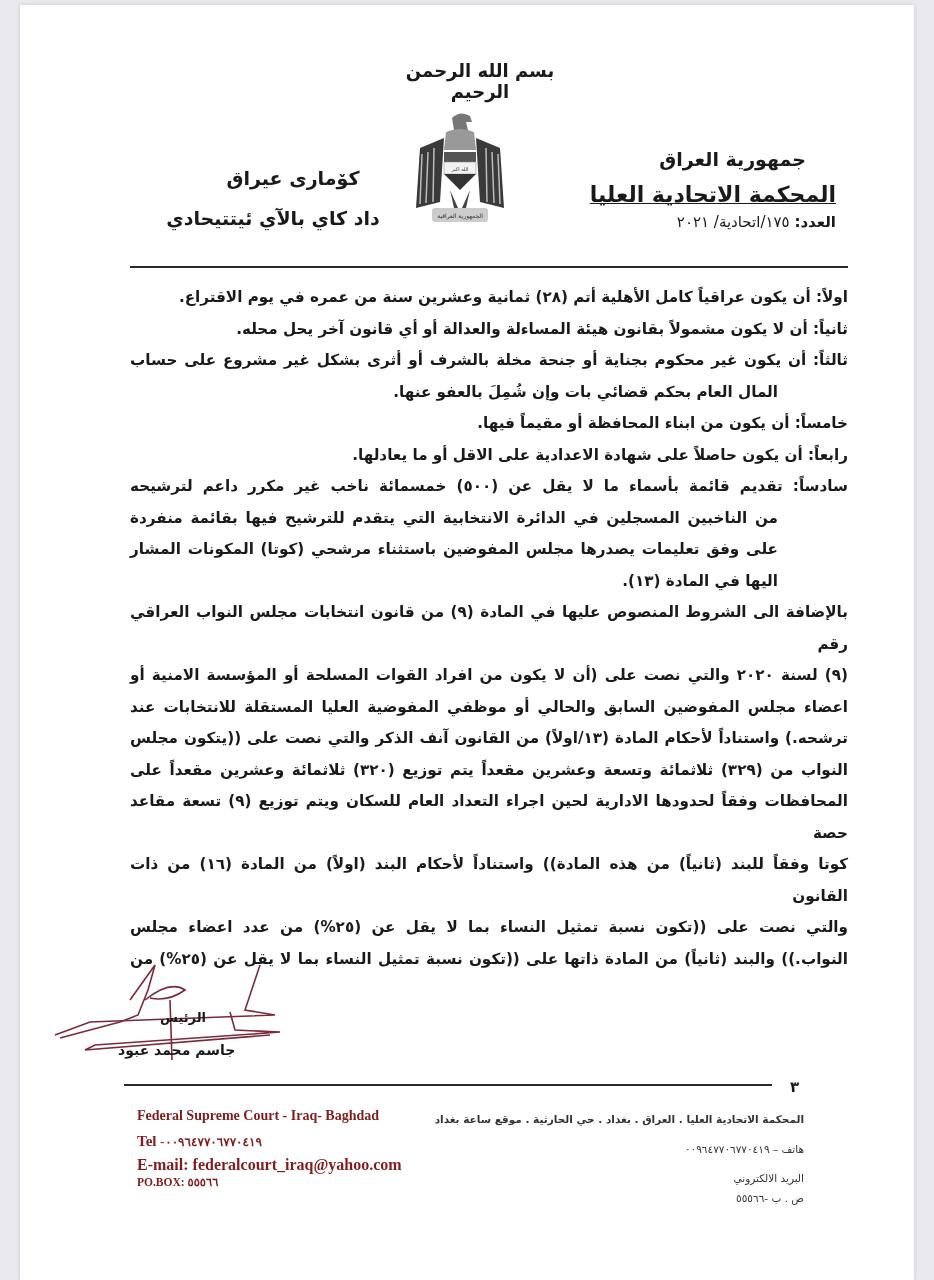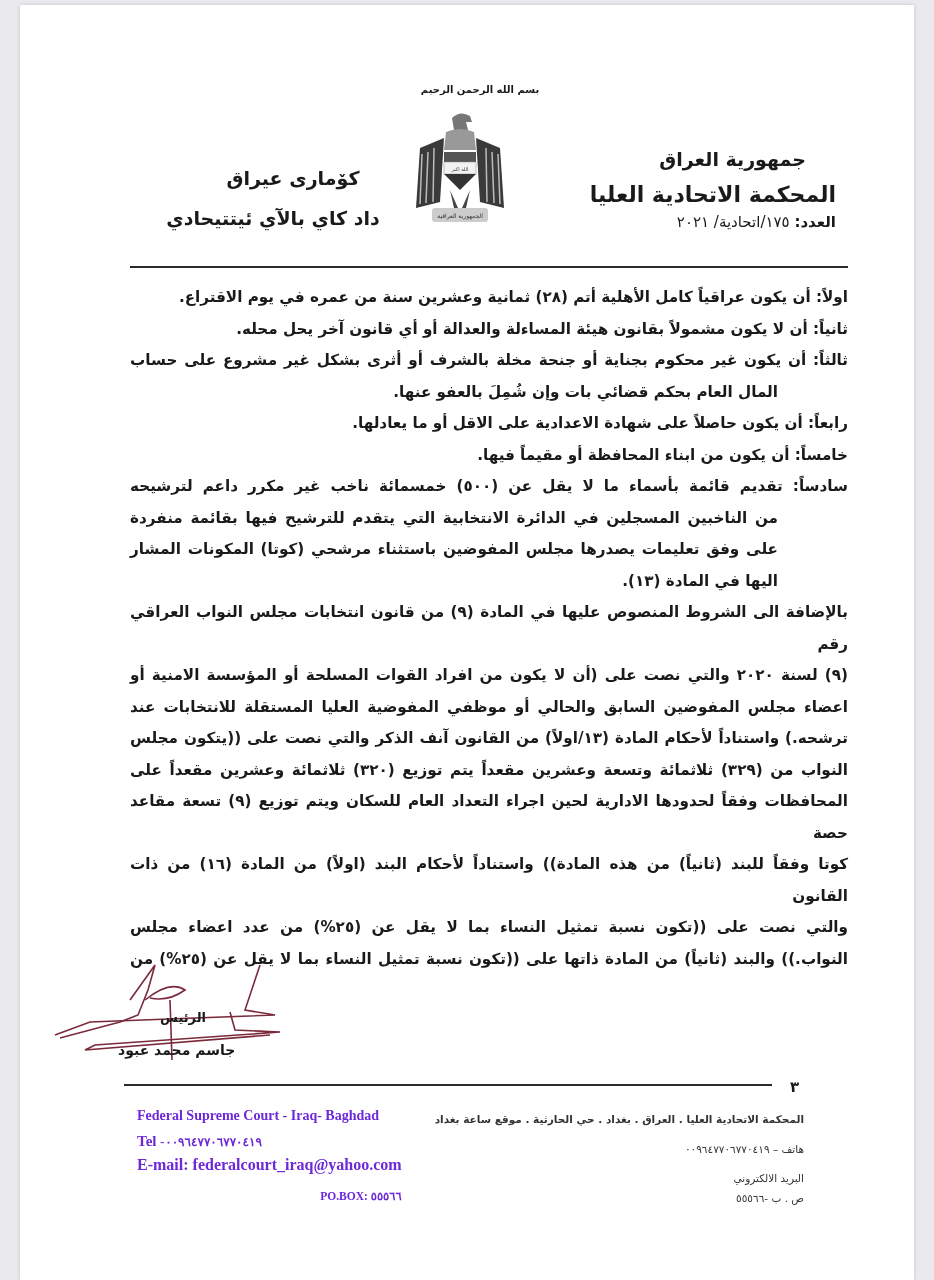--- a/index.html
+++ b/index.html
@@ -5,51 +5,51 @@
   html, body { margin:0; padding:0; }
   body {
     width:934px; height:1280px; background:#e9e9ee; position:relative; overflow:hidden;
     font-family:"DejaVu Sans", sans-serif; color:#1a1a1a;
   }
   .paper {
     position:absolute; left:20px; top:5px; width:894px; height:1275px;
     background:#ffffff; box-shadow:0 0 4px rgba(0,0,0,0.15);
   }
   .bismillah {
-    position:absolute; left:380px; top:84px; width:200px; text-align:center;
-    font-size:10px; font-weight:bold; direction:rtl;
+    position:absolute; left:380px; top:60px; width:200px; text-align:center;
+    font-size:18px; font-weight:bold; direction:rtl;
   }
   .hdr-right { position:absolute; right:98px; top:148px; direction:rtl; text-align:right; font-weight:bold; }
   .hdr-right .l1 { font-size:19px; margin-right:30px; }
-  .hdr-right .l2 { font-size:22px; margin-top:12px; text-decoration-thickness:1px; }
+  .hdr-right .l2 { font-size:22px; margin-top:12px; text-decoration:underline; text-decoration-thickness:1px; }
   .hdr-right .l3 { font-size:15px; margin-top:6px; font-weight:normal; }
   .hdr-right .l3 b { font-weight:bold;margin-top:8px; }
   .hdr-left { position:absolute; left:148px; top:146px; width:250px; direction:rtl; text-align:center; font-weight:bold; }
   .hdr-left .l1 { font-size:19px; margin-left:40px;margin-top:21px; }
   .hdr-left .l2 { font-size:19px; margin-top:18px; }
   .emblem { position:absolute; left:410px; top:108px; width:100px; height:125px; }
   .rule-top { position:absolute; left:130px; top:266px; width:718px; height:2px; background:#2a2a2a; }
   .body-text {
     position:absolute; left:130px; top:282px; width:718px; direction:rtl; text-align:justify;
     font-size:15.2px; font-weight:bold; line-height:31.5px; font-family:"DejaVu Sans", sans-serif;
   }
   .body-text p { margin:0; }
   .body-text .indent { padding-right:70px; }
   .body-text .para-plain { text-align:justify; text-align-last:justify; }
   .signature { position:absolute; left:50px; top:960px; width:260px; height:110px; }
   .sig-title { position:absolute; left:160px; top:1010px; font-size:13px; font-weight:bold; direction:rtl; }
   .sig-name { position:absolute; left:118px; top:1042px; font-size:14px; font-weight:bold; direction:rtl; }
   .rule-bottom { position:absolute; left:124px; top:1084px; width:648px; height:2px; background:#2a2a2a; }
   .page-num { position:absolute; left:790px; top:1078px; font-size:15px; font-weight:bold; }
-  .foot-en { position:absolute; left:137px; top:1108px; font-family:"Liberation Serif", serif; font-weight:bold; color:#6d28d9; }
+  .foot-en { position:absolute; left:137px; top:1108px; font-family:"Liberation Serif", serif; font-weight:bold; color:#7f1d1d; }
   .foot-en div { white-space:nowrap; }
   .foot-en .e1 { font-size:14px; }
   .foot-en .e2 { font-size:15px; margin-top:9px; }
   .foot-en .e3 { font-size:16px; margin-top:6px; }
-  .foot-en .e4 { font-size:11.5px; margin-top:15px;text-align:right; }
+  .foot-en .e4 { font-size:11.5px; margin-top:1px; }
   .foot-ar { position:absolute; right:130px; top:1113px; direction:rtl; text-align:right; font-size:10.5px; color:#333; }
   .foot-ar div { white-space:nowrap; }
   .foot-ar .a1 { font-weight:bold; }
   .foot-ar .a2 { margin-top:18px; }
   .foot-ar .a3 { margin-top:17px;text-align:right; }
   .foot-ar .a4 { margin-top:8px; }
 </style>
 </head>
 <body>
 
@@ -99,22 +99,22 @@
   <text x="50" y="110" font-size="6" text-anchor="middle" fill="#333">الجمهورية العراقية</text>
 </svg>
 
 <div class="rule-top"></div>
 
 <div class="body-text">
   <p>اولاً: أن يكون عراقياً كامل الأهلية أتم (٢٨) ثمانية وعشرين سنة من عمره في يوم الاقتراع.</p>
   <p>ثانياً: أن لا يكون مشمولاً بقانون هيئة المساءلة والعدالة أو أي قانون آخر يحل محله.</p>
   <p class="para-plain">ثالثاً: أن يكون غير محكوم بجناية أو جنحة مخلة بالشرف أو أثرى بشكل غير مشروع على حساب</p>
   <p class="indent">المال العام بحكم قضائي بات وإن شُمِلَ بالعفو عنها.</p>
+  <p>خامساً: أن يكون من ابناء المحافظة أو مقيماً فيها.</p>
   <p>رابعاً: أن يكون حاصلاً على شهادة الاعدادية على الاقل أو ما يعادلها.</p>
-  <p>خامساً: أن يكون من ابناء المحافظة أو مقيماً فيها.</p>
   <p class="para-plain">سادساً: تقديم قائمة بأسماء ما لا يقل عن (٥٠٠) خمسمائة ناخب غير مكرر داعم لترشيحه</p>
   <p class="para-plain indent">من الناخبين المسجلين في الدائرة الانتخابية التي يتقدم للترشيح فيها بقائمة منفردة</p>
   <p class="para-plain indent">على وفق تعليمات يصدرها مجلس المفوضين باستثناء مرشحي (كوتا) المكونات المشار</p>
   <p class="indent">اليها في المادة (١٣).</p>
   <p class="para-plain">بالإضافة الى الشروط المنصوص عليها في المادة (٩) من قانون انتخابات مجلس النواب العراقي رقم</p>
   <p class="para-plain">(٩) لسنة ٢٠٢٠ والتي نصت على (أن لا يكون من افراد القوات المسلحة أو المؤسسة الامنية أو</p>
   <p class="para-plain">اعضاء مجلس المفوضين السابق والحالي أو موظفي المفوضية العليا المستقلة للانتخابات عند</p>
   <p class="para-plain">ترشحه.) واستناداً لأحكام المادة (١٣/اولاً) من القانون آنف الذكر والتي نصت على ((يتكون مجلس</p>
   <p class="para-plain">النواب من (٣٢٩) ثلاثمائة وتسعة وعشرين مقعداً يتم توزيع (٣٢٠) ثلاثمائة وعشرين مقعداً على</p>
   <p class="para-plain">المحافظات وفقاً لحدودها الادارية لحين اجراء التعداد العام للسكان ويتم توزيع (٩) تسعة مقاعد حصة</p>

